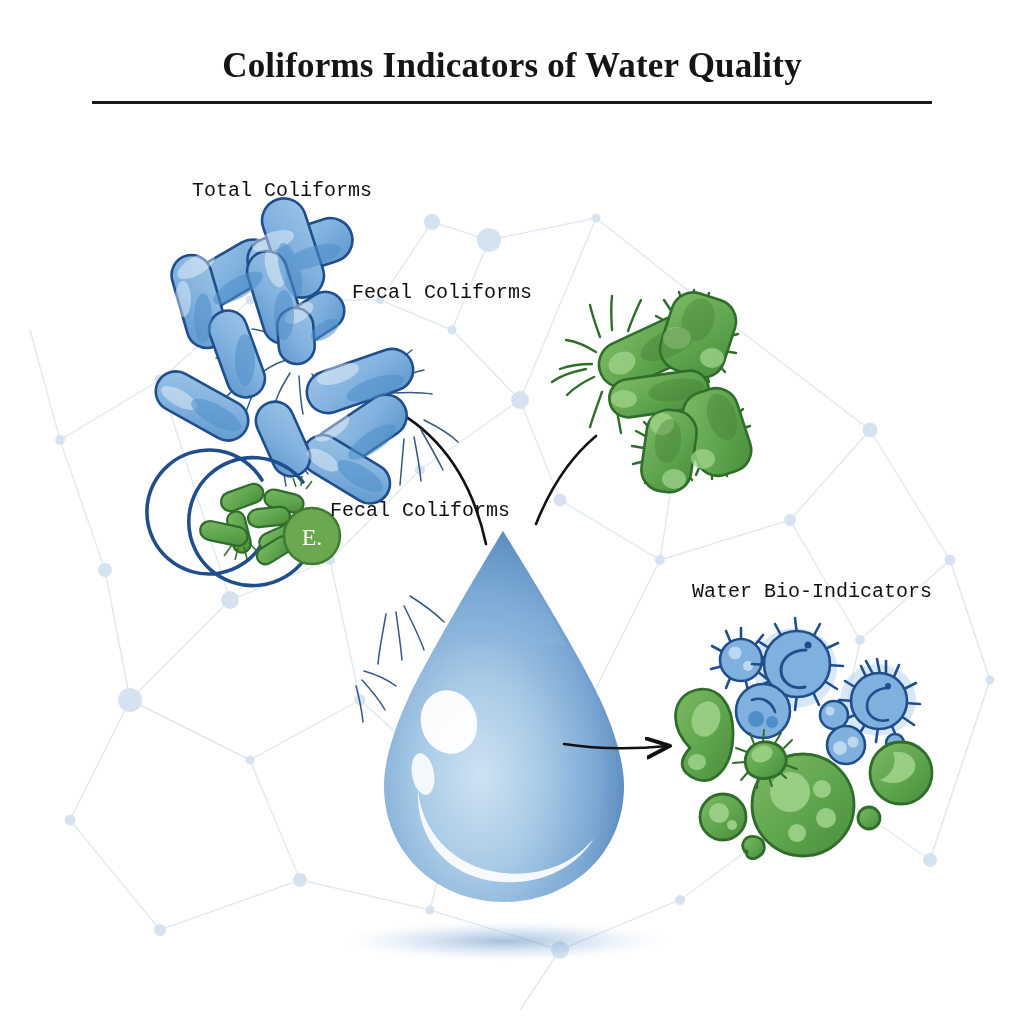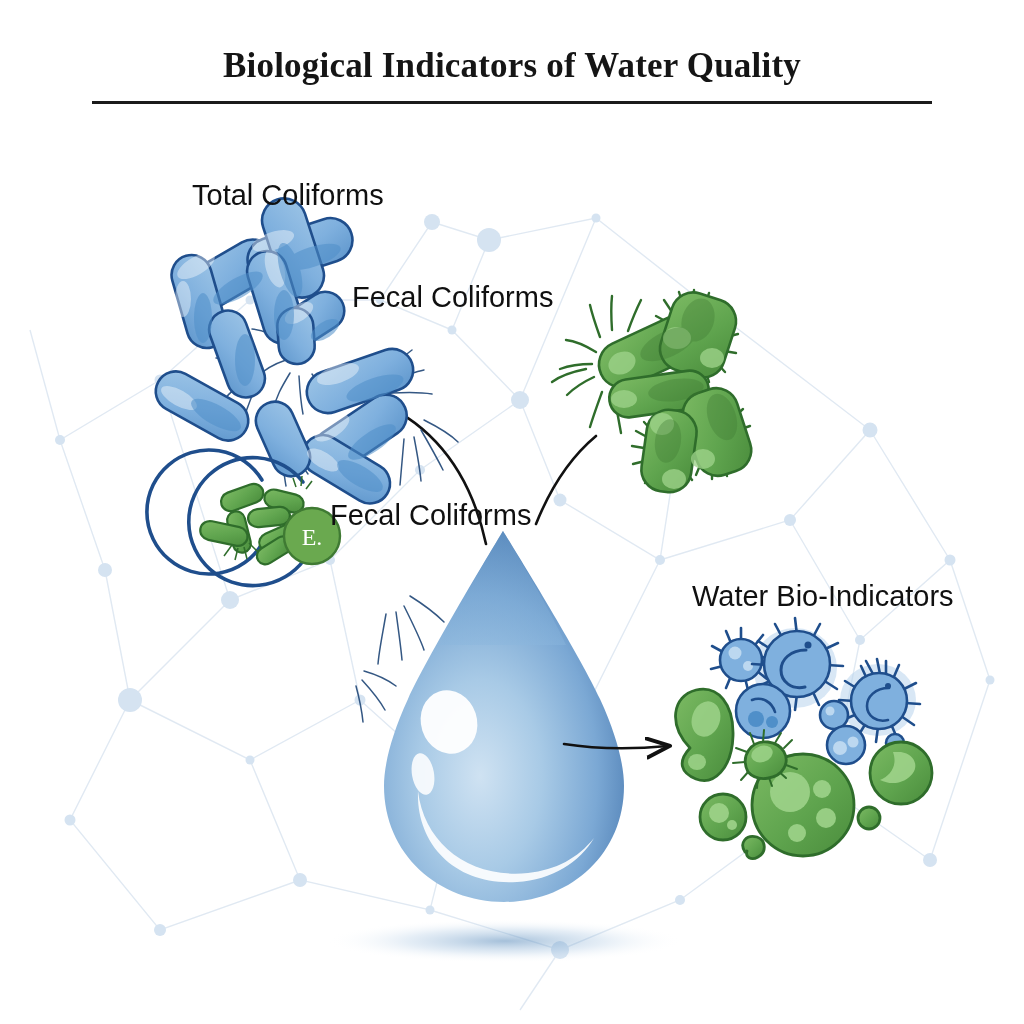--- a/index.html
+++ b/index.html
@@ -47,22 +47,22 @@
   .title-rule {
     position: absolute;
     left: 92px;
     top: 101px;
     width: 840px;
     height: 3px;
     background: #1b1b1b;
   }
   .label {
     position: absolute;
-    font-family: Liberation Sans, sans-serif;
-    font-size: 29px;
+    font-family: Liberation Mono, monospace;
+    font-size: 20px;
     font-weight: 500;
     color: #101010;
     white-space: nowrap;
     line-height: 1;
   }
   #label-total-coliforms { left: 192px; top: 181px; }
   #label-fecal-coliforms-1 { left: 352px; top: 283px; }
   #label-fecal-coliforms-2 { left: 330px; top: 501px; }
   #label-other-bio { left: 692px; top: 582px; }
   .ecoli-badge-text {
@@ -529,21 +529,21 @@
           </g>
           <path d="M748 772 C 740 756, 751 740, 768 742 C 783 744, 790 757, 784 768
                    C 778 779, 758 783, 748 772 Z" fill="url(#bacGreen)"></path>
           <ellipse cx="762" cy="754" rx="11" ry="8" transform="rotate(-20 762 754)" fill="#9ed38a" stroke="none" opacity="0.85"></ellipse>
         </g>
       </g>
     </g>
   </svg>
 
   <div class="title-wrap">
-    <span class="title-text">Biological Indicators of Water Quality</span>
+    <span class="title-text">Coliforms Indicators of Water Quality</span>
   </div>
   <div class="title-rule"></div>
 
   <div class="label" id="label-total-coliforms">Total Coliforms</div>
   <div class="label" id="label-fecal-coliforms-1">Fecal Coliforms</div>
   <div class="label" id="label-fecal-coliforms-2">Fecal Coliforms</div>
   <div class="label" id="label-other-bio">Water Bio-Indicators</div>
 
 </div>
 

